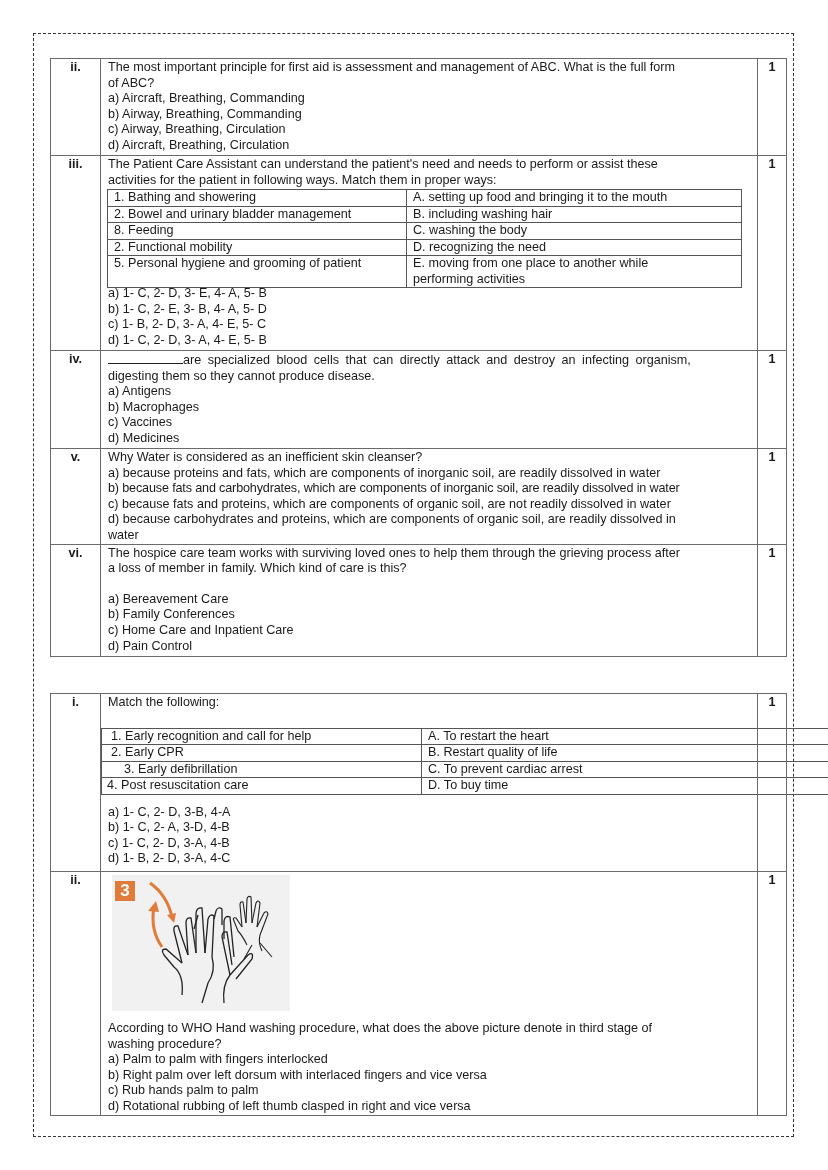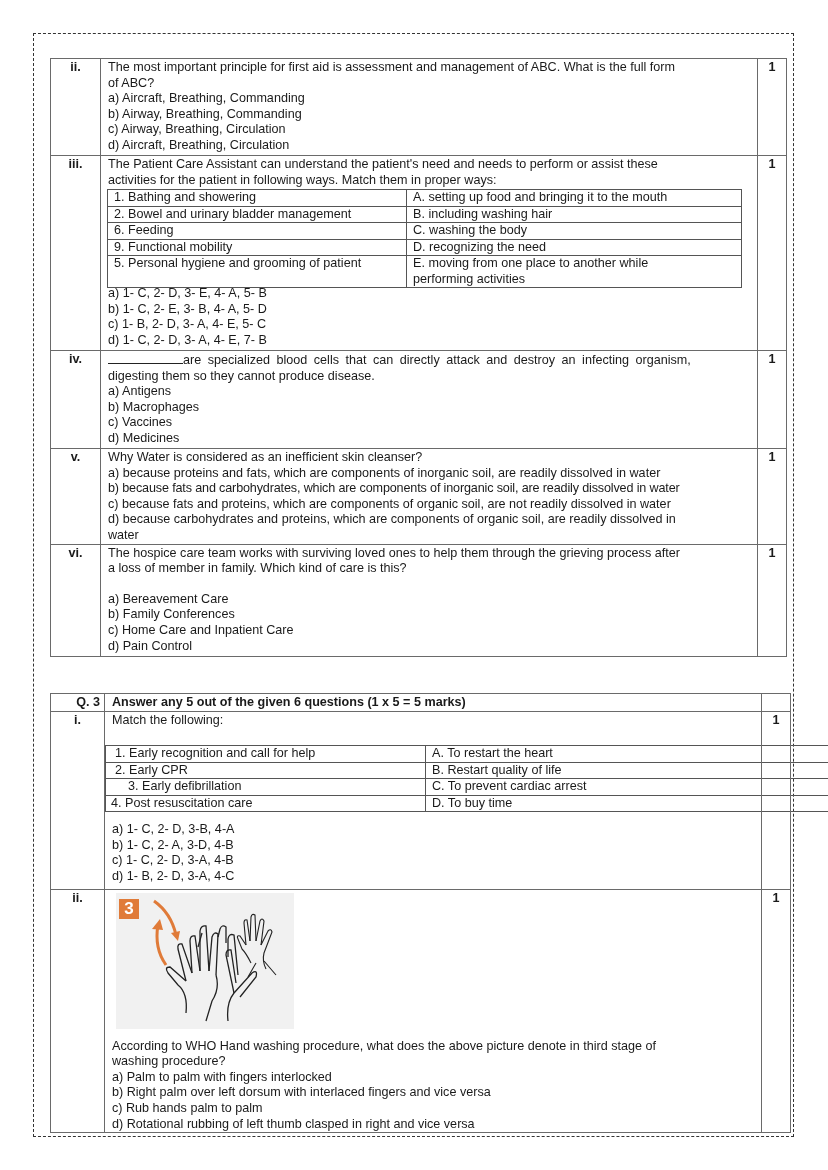--- a/index.html
+++ b/index.html
@@ -49,37 +49,37 @@
         <tbody>
               <tr>
                 <td style="width:292px;">1. Bathing and showering</td>
                 <td>A. setting up food and bringing it to the mouth</td>
               </tr>
         <tr>
                 <td>2. Bowel and urinary bladder management</td>
                 <td>B. including washing hair</td>
               </tr>
         <tr>
-                <td>6. Feeding</td>
+                <td>8. Feeding</td>
                 <td>C. washing the body</td>
               </tr>
         <tr>
-                <td>9. Functional mobility</td>
+                <td>2. Functional mobility</td>
                 <td>D. recognizing the need</td>
               </tr>
         <tr>
                 <td>5. Personal hygiene and grooming of patient</td>
                 <td style="padding-right:70px;">E. moving from one place to another while performing activities</td>
               </tr>
       </tbody>
           </table>
       <div class="line" style="margin-top:-2px;">a) 1- C, 2- D, 3- E, 4- A, 5- B</div>
       <div class="line">b) 1- C, 2- E, 3- B, 4- A, 5- D</div>
       <div class="line">c) 1- B, 2- D, 3- A, 4- E, 5- C</div>
-      <div class="line">d) 1- C, 2- D, 3- A, 4- E, 7- B</div>
+      <div class="line">d) 1- C, 2- D, 3- A, 4- E, 5- B</div>
     </td>
     <td class="marks">1</td>
   </tr>
 
   <tr style="height:98px;">
     <td class="num">iv.</td>
     <td class="body">
       <div class="line" style="word-spacing:3px;"><span class="blank"></span><span>are specialized blood cells that can directly attack and destroy an infecting organism,</span></div>
       <div class="line">digesting them so they cannot produce disease.</div>
       <div class="line">a) Antigens</div>
@@ -114,25 +114,20 @@
       <div class="line">c) Home Care and Inpatient Care</div>
       <div class="line">d) Pain Control</div>
     </td>
     <td class="marks">1</td>
   </tr>
 </tbody>
   </table>
 
 <table class="q" style="top:693px;">
   <tbody>
-      <tr style="height:17px;">
-    <td class="num" style="text-align:right; padding-right:4px;">Q. 3</td>
-    <td class="body hdr">Answer any 5 out of the given 6 questions (1 x 5 = 5 marks)</td>
-    <td class="marks"></td>
-  </tr>
 
   <tr style="height:178px;">
     <td class="num">i.</td>
     <td class="body">
       <div class="line">Match the following:</div>
       <div style="height:16px;"></div>
       <table class="match" style="width:753px; margin-left:-7px;">
         <tbody>
               <tr>
                 <td style="width:310px; padding-left:9px;">1. Early recognition and call for help</td>

